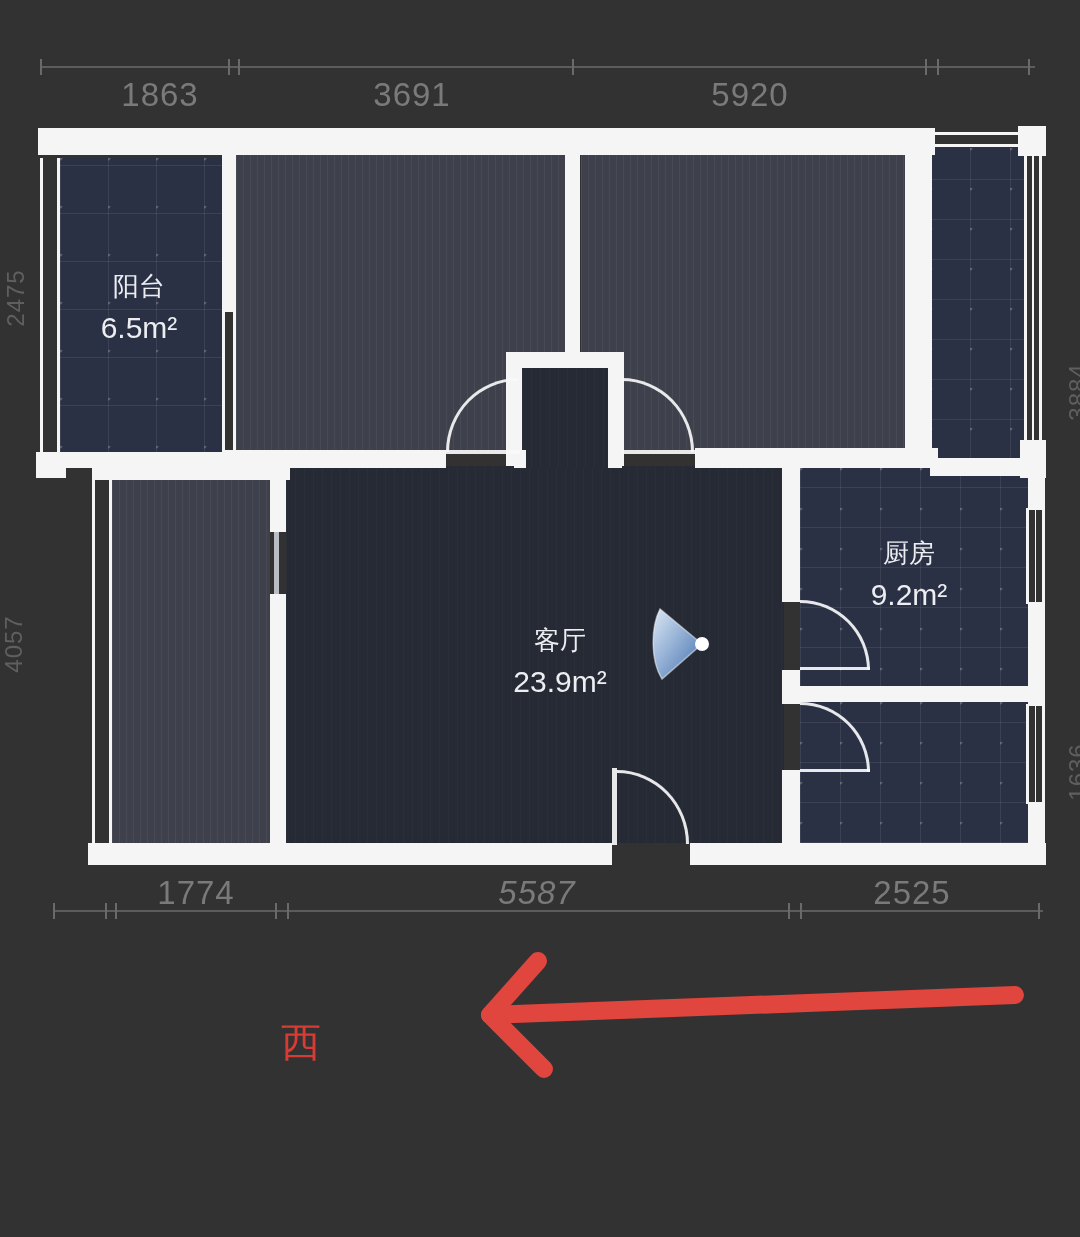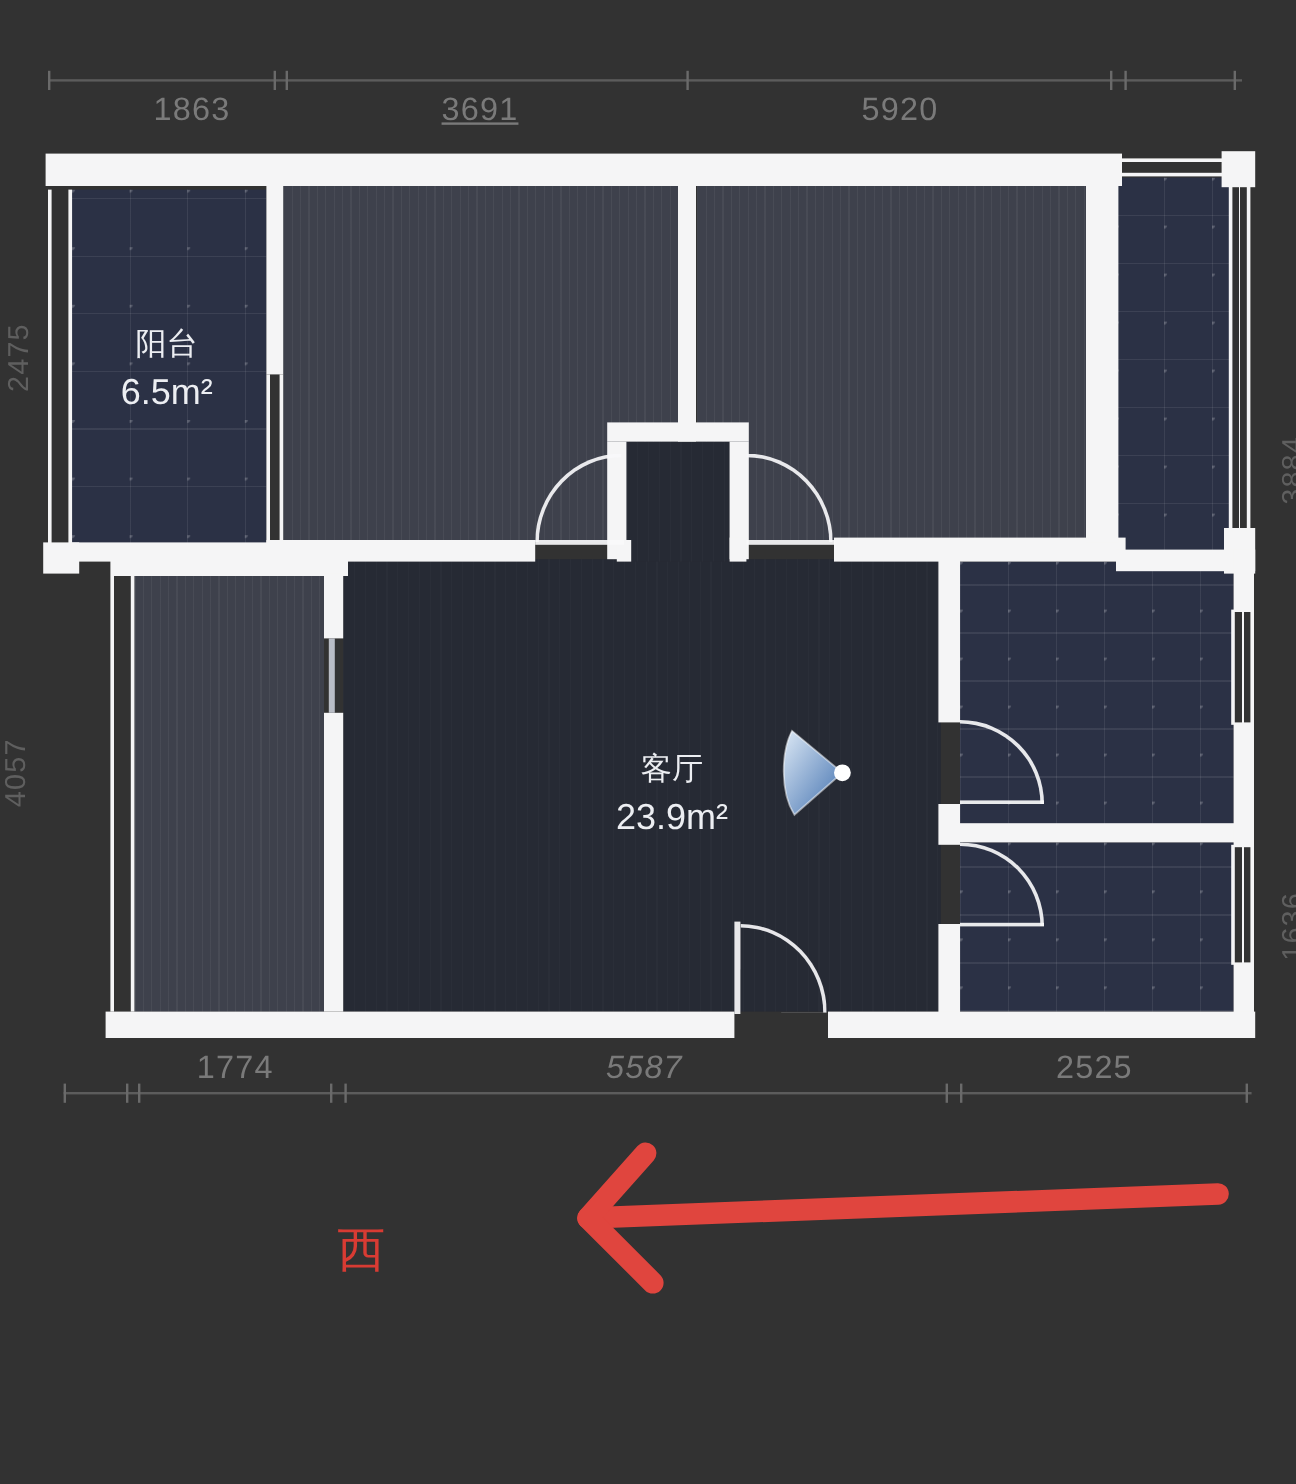--- a/index.html
+++ b/index.html
@@ -32,21 +32,21 @@
   .win-v3{position:absolute;border-left:3px solid var(--wall);border-right:3px solid var(--wall);box-sizing:border-box;
     background:linear-gradient(90deg, rgba(0,0,0,0) 44%, var(--wall) 44%, var(--wall) 56%, rgba(0,0,0,0) 56%);}
   .win-h{position:absolute;border-top:3px solid var(--wall);border-bottom:3px solid var(--wall);box-sizing:border-box;}
   .arc{position:absolute;border:3px solid rgba(248,248,250,0.92);box-sizing:border-box;background:transparent;}
   .arc-tl{border-right:0;border-bottom:0;border-top-left-radius:100% 100%;}
   .arc-tr{border-left:0;border-bottom:0;border-top-right-radius:100% 100%;}
   .leaf{position:absolute;background:rgba(248,248,250,0.92);}
   .slide{position:absolute;background:#b9bdc6;}
   .dimline{position:absolute;background:#5c5c5c;}
   .tick{position:absolute;width:2px;height:16px;background:#6a6a6a;}
-  .dimlabel{position:absolute;color:var(--dim);font-size:27px;letter-spacing:1px;transform:translateX(-50%);white-space:nowrap;}
+  .dimlabel{position:absolute;color:var(--dim);font-size:33px;letter-spacing:1px;transform:translateX(-50%);white-space:nowrap;}
   .dimlabel.v{transform:translate(-50%,-50%) rotate(-90deg);font-size:24px;color:#5f5f5f;}
   .rlabel{position:absolute;transform:translate(-50%,-50%);display:flex;flex-direction:column;
           align-items:center;gap:7px;color:#eceef2;text-align:center;white-space:nowrap;}
   .rname{font-size:26px;}
   .rarea{font-size:30px;}
   .west{position:absolute;color:#d83b33;font-size:40px;line-height:1;}
 </style>
 </head>
 <body>
 
@@ -115,21 +115,21 @@
 
   <div class="dimline" style="left:40px;top:66px;width:995px;height:2px;"></div>
   <div class="tick" style="left:40px;top:59px;"></div>
   <div class="tick" style="left:228px;top:59px;"></div>
   <div class="tick" style="left:238px;top:59px;"></div>
   <div class="tick" style="left:572px;top:59px;"></div>
   <div class="tick" style="left:925px;top:59px;"></div>
   <div class="tick" style="left:937px;top:59px;"></div>
   <div class="tick" style="left:1028px;top:59px;"></div>
   <span class="dimlabel" style="left:160px;top:76px;">1863</span>
-  <span class="dimlabel" style="left:400px;top:76px;text-decoration:underline;">3691</span>
+  <span class="dimlabel" style="left:412px;top:76px;">3691</span>
   <span class="dimlabel" style="left:750px;top:76px;">5920</span>
 
   <div class="dimline" style="left:53px;top:910px;width:990px;height:2px;"></div>
   <div class="tick" style="left:53px;top:903px;"></div>
   <div class="tick" style="left:105px;top:903px;"></div>
   <div class="tick" style="left:115px;top:903px;"></div>
   <div class="tick" style="left:275px;top:903px;"></div>
   <div class="tick" style="left:287px;top:903px;"></div>
   <div class="tick" style="left:788px;top:903px;"></div>
   <div class="tick" style="left:800px;top:903px;"></div>
@@ -144,20 +144,24 @@
   <span class="dimlabel v" style="left:1078px;top:772px;">1636</span>
 
   <div class="rlabel" style="left:139px;top:307px;">
     <span class="rname">阳台</span>
     <span class="rarea">6.5m²</span>
   </div>
   <div class="rlabel" style="left:560px;top:650px;margin-top:11px;">
     <span class="rname">客厅</span>
     <span class="rarea">23.9m²</span>
   </div>
+  <div class="rlabel" style="left:909px;top:574px;">
+    <span class="rname">厨房</span>
+    <span class="rarea">9.2m²</span>
+  </div>
 
   <svg class="abs" style="left:648px;top:604px;" width="62" height="80" viewBox="0 0 62 80">
     <defs>
       <linearGradient id="cg" x1="0" y1="0" x2="1" y2="1">
         <stop offset="0" stop-color="#dce8f5"></stop>
         <stop offset="1" stop-color="#3f6fae"></stop>
       </linearGradient>
     </defs>
     <path d="M54 40 L12 5 C3 22 2 56 14 75 Z" fill="url(#cg)" stroke="rgba(255,255,255,0.5)" stroke-width="1.5"></path>
     <circle cx="54" cy="40" r="7" fill="#ffffff"></circle>

